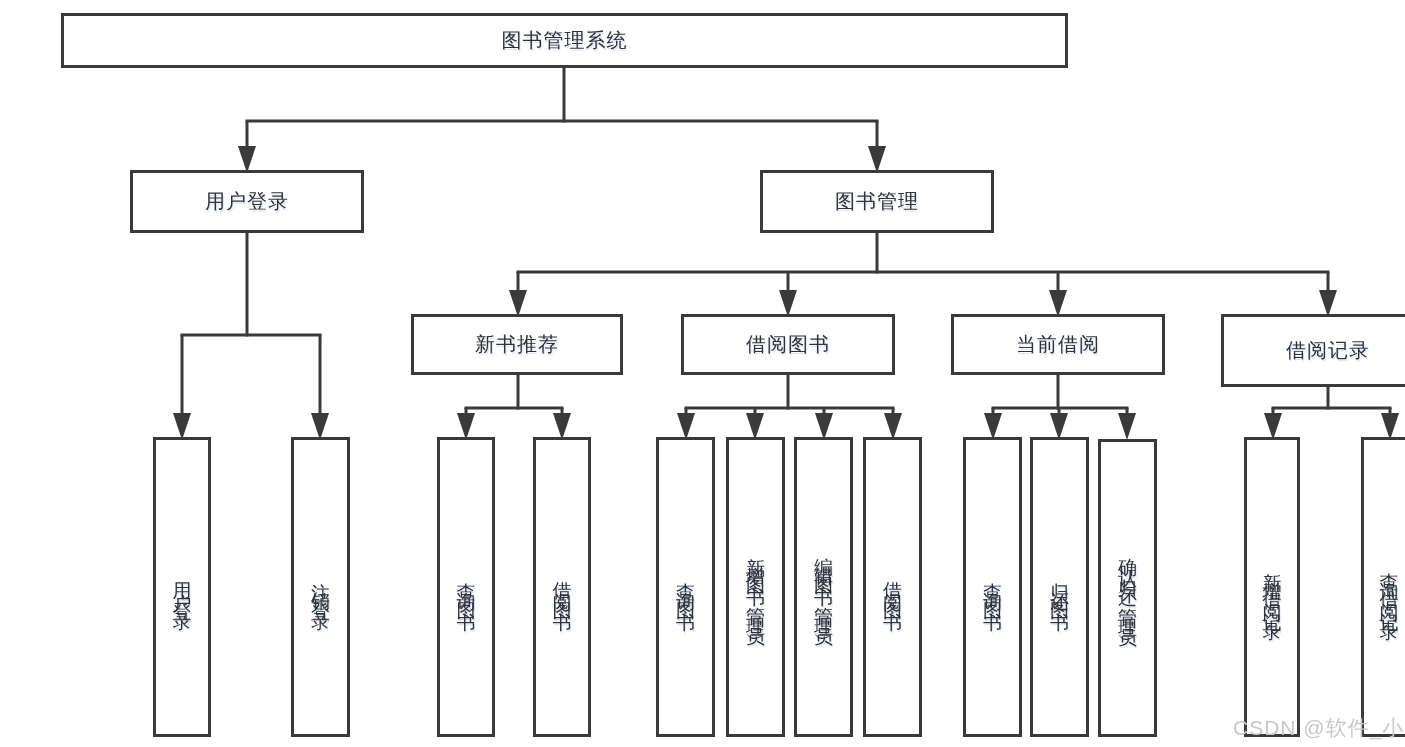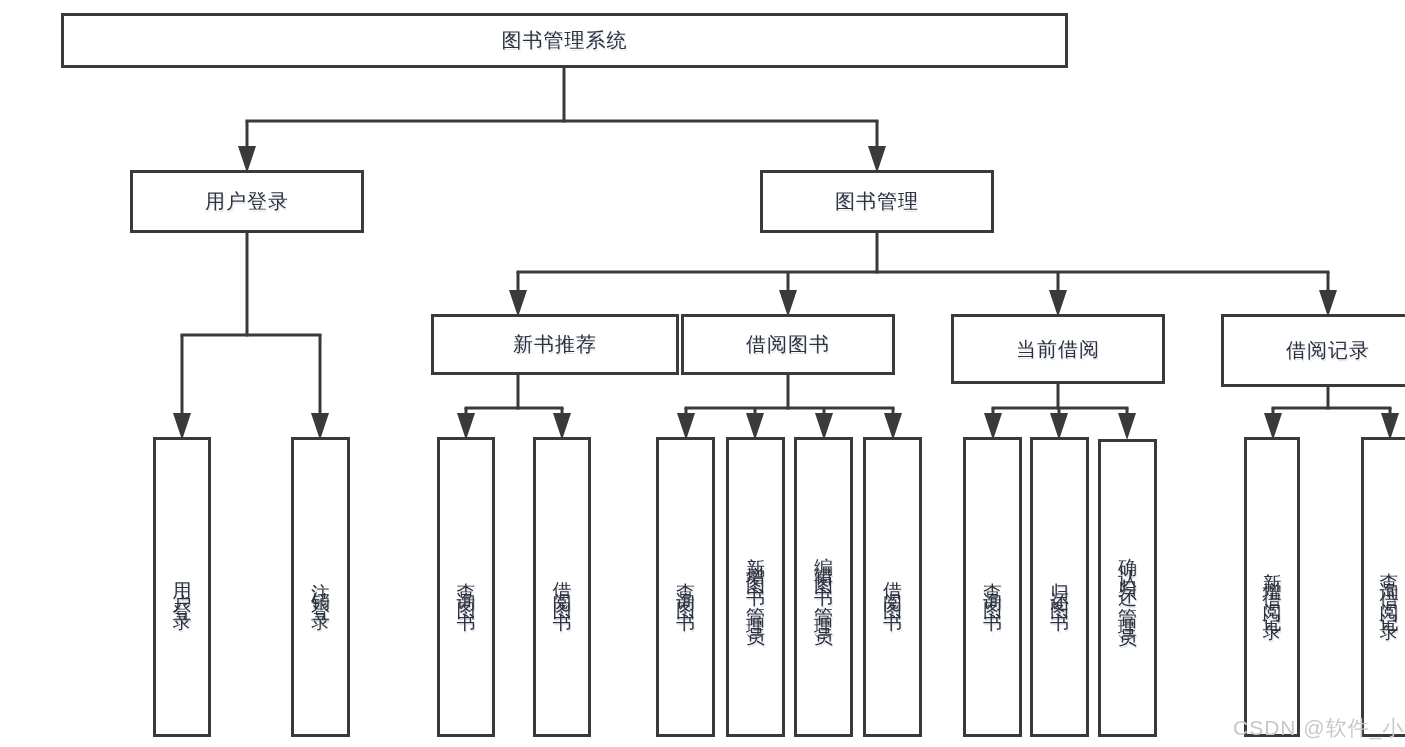--- a/index.html
+++ b/index.html
@@ -117,23 +117,23 @@
       <line x1="1342" y1="408" x2="1342" y2="414"></line>
       <polygon stroke="none" points="1333,413 1351,413 1342,440"></polygon>
     </g>
   </svg>
 
   <div class="node" style="left:13px; top:13px; width:1007px; height:55px;">图书管理系统</div>
 
   <div class="node" style="left:82px; top:170px; width:234px; height:63px;">用户登录</div>
   <div class="node" style="left:712px; top:170px; width:234px; height:63px;text-align:right;">图书管理</div>
 
-  <div class="node" style="left:383px; top:314px; width:248px; height:61px;">新书推荐</div>
+  <div class="node" style="left:363px; top:314px; width:212px; height:61px;">新书推荐</div>
   <div class="node" style="left:633px; top:314px; width:214px; height:61px;">借阅图书</div>
-  <div class="node" style="left:903px; top:314px; width:214px; height:70px;">当前借阅</div>
+  <div class="node" style="left:903px; top:314px; width:214px; height:61px;">当前借阅</div>
   <div class="node" style="left:1173px; top:314px; width:214px; height:73px;">借阅记录</div>
 
   <div class="node vert" style="left:105px; top:437px; width:58px; height:300px;">用户登录</div>
   <div class="node vert" style="left:243px; top:437px; width:59px; height:300px;">注销登录</div>
 
   <div class="node vert" style="left:389px; top:437px; width:58px; height:300px;">查询图书</div>
   <div class="node vert" style="left:485px; top:437px; width:58px; height:300px;">借阅图书</div>
 
   <div class="node vert" style="left:608px; top:437px; width:59px; height:300px;">查询图书</div>
   <div class="node vert" style="left:678px; top:437px; width:59px; height:300px;">新增图书（管理员）</div>

